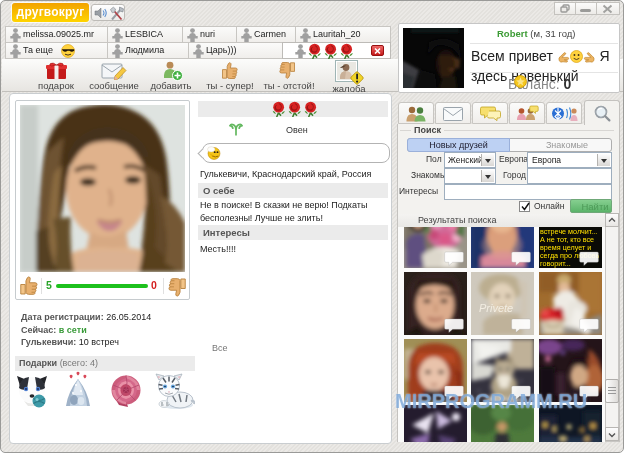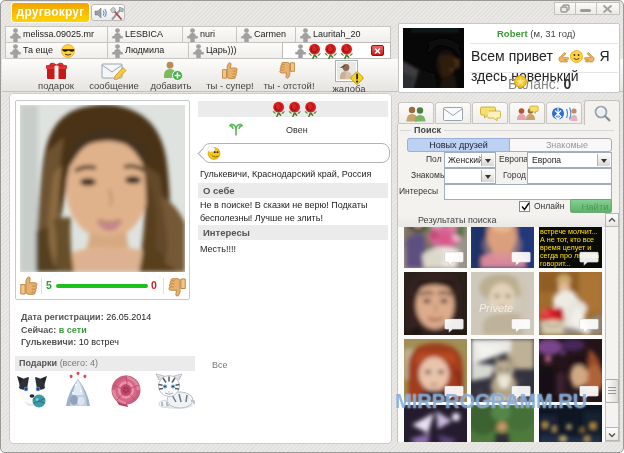--- a/index.html
+++ b/index.html
@@ -258,21 +258,21 @@
 <div class="t11" style="left:199px;top:168px;">Гулькевичи, Краснодарский край, Россия</div>
 <div class="gbar" style="top:182px;height:15px;">О себе</div>
 <div class="t11" style="left:199px;top:198px;line-height:13px;">Не в поиске! В сказки не верю! Подкаты<br>бесполезны! Лучше не злить!</div>
 <div class="gbar" style="top:224px;height:15px;">Интересы</div>
 <div class="t11" style="left:199px;top:243px;">Месть!!!!</div>
 <div class="t11" style="left:20px;top:311px;"><b style="color:#555">Дата регистрации:</b> 26.05.2014</div>
 <div class="t11" style="left:20px;top:324px;"><b style="color:#555">Сейчас:</b> <b style="color:#3a9b3a">в сети</b></div>
 <div class="t11" style="left:20px;top:336px;"><b style="color:#555">Гулькевичи:</b> 10 встреч</div>
 <div class="abs" style="left:14px;top:355px;width:180px;height:15px;background:#ebebeb;"></div>
 <div class="t11" style="left:18px;top:357px;"><b style="color:#555">Подарки</b> <span style="color:#777">(всего: 4)</span></div>
-<div class="t11" style="left:174px;top:359px;color:#777;padding-left:37px;">Все</div>
+<div class="t11" style="left:174px;top:342px;color:#777;padding-left:37px;">Все</div>
 <svg class="abs" style="left:13px;top:372px" width="36" height="36" viewBox="0 0 36 36">
 <path d="M6 13 L3 3 13 7Z" fill="#23252a"></path>
       <path d="M30 13 L33 3 23 7Z" fill="#23252a"></path>
 <circle cx="18" cy="17" r="13" fill="#fbfbfb"></circle>
 <path d="M5 15 Q6 5 15 4 L13 16 Q8 18 5 15Z" fill="#2d3038"></path>
 <path d="M31 15 Q30 5 21 4 L23 16 Q28 18 31 15Z" fill="#2d3038"></path>
 <circle cx="12" cy="16" r="2.2" fill="#4f7fd0"></circle>
       <circle cx="24" cy="16" r="2.2" fill="#4f7fd0"></circle>
 <circle cx="12" cy="16" r="0.9" fill="#10204a"></circle>
       <circle cx="24" cy="16" r="0.9" fill="#10204a"></circle>

